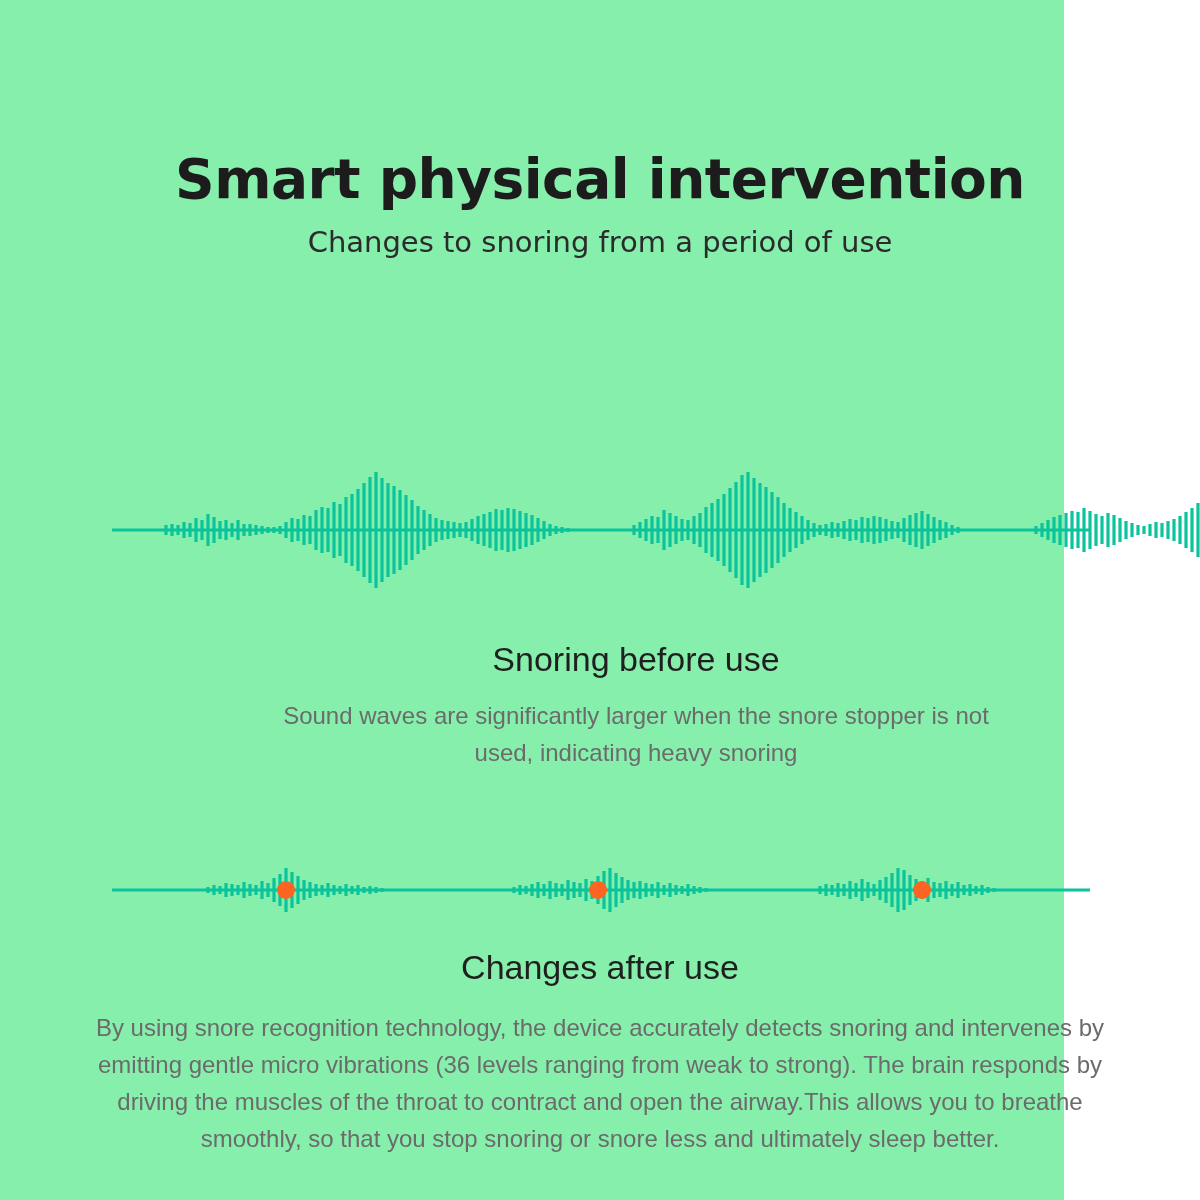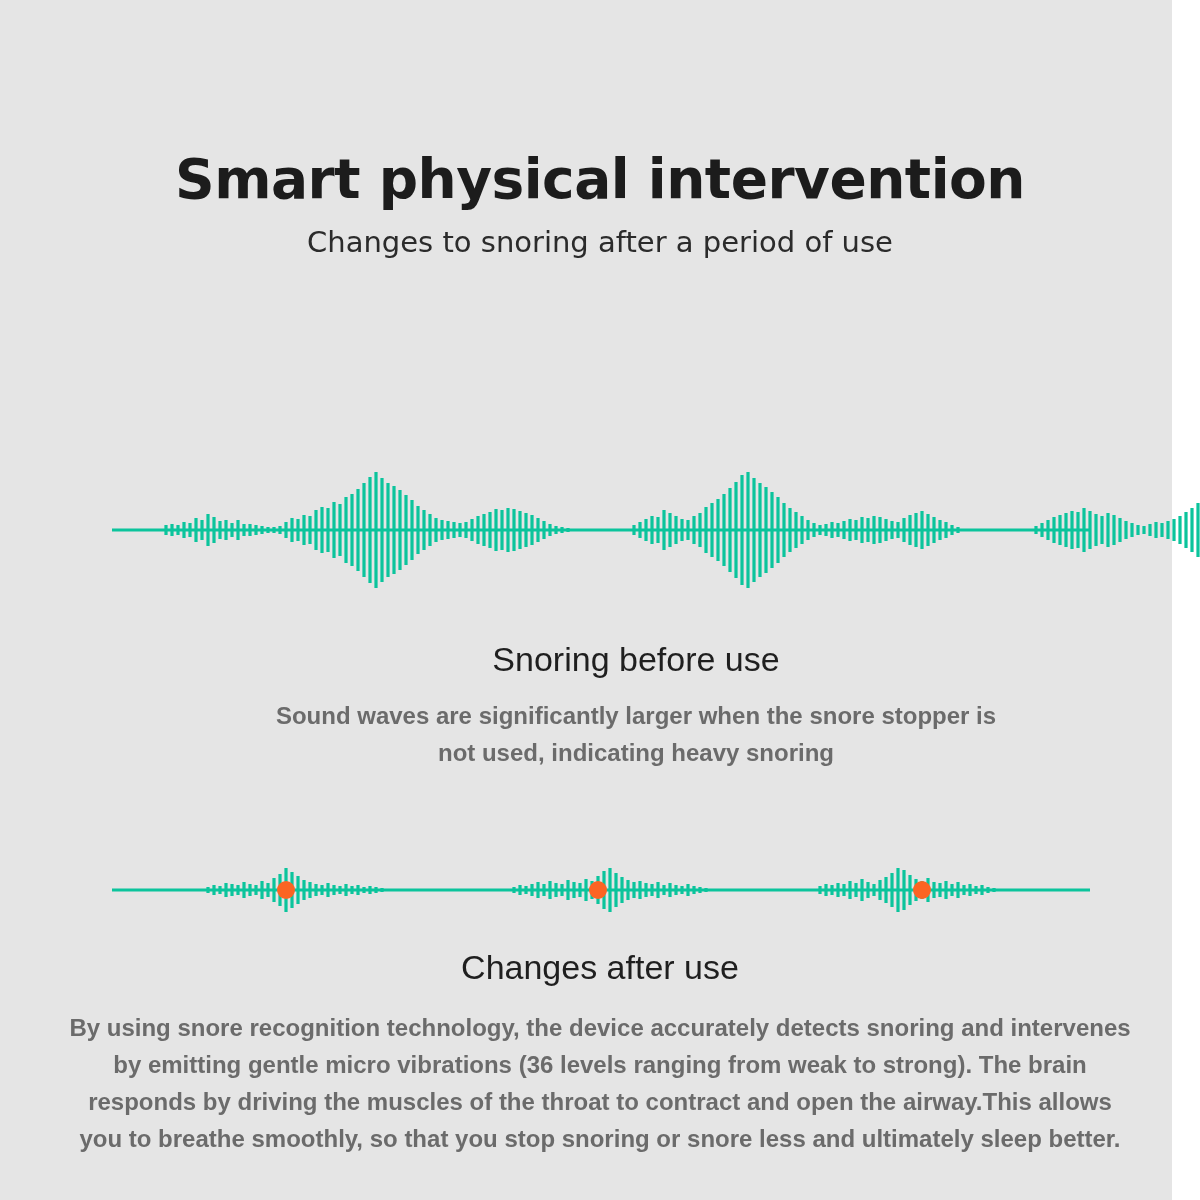--- a/index.html
+++ b/index.html
@@ -12,23 +12,23 @@
     width: 1200px;
     height: 1200px;
     font-family: "Liberation Sans", sans-serif;
     color: #222222;
     overflow: hidden;
     position: relative;
   }
 
   .page {
     position: relative;
-    width: 1172px;
+    width: 1064px;
     height: 1200px;
-    background: #e5e5e5;
+    background: #86efac;
   }
 
   
   .header {
     position: absolute;
     left: 0;
     top: 148px;
     width: 1200px;
     text-align: center;
   }
@@ -78,39 +78,39 @@
     font-size: 34px;
     font-weight: 400;
     color: #1f1f1f;
     line-height: 44px;
     margin: 0;
     white-space: nowrap;
   }
   .section-desc {
     font-family: "Liberation Sans", sans-serif;
     font-size: 24px;
-    font-weight: 700;
+    font-weight: 400;
     color: #6b6b6b;
     line-height: 37px;
     margin: 16px auto 0 auto;
     width: 760px;
   }
   #after-caption .section-desc {
     width: 1070px;
     margin-top: 20px;
   }
 </style>
 </head>
 <body>
 
 <div class="page">
 
   <div class="header">
     <h1 class="main-title">Smart physical intervention</h1>
-    <p class="main-subtitle">Changes to snoring after a period of use</p>
+    <p class="main-subtitle">Changes to snoring from a period of use</p>
   </div>
 
   <div class="wave-block" id="wave-before-block">
     <svg class="wave-svg" id="wave-svg-0" width="1200" height="180" viewBox="0 0 1200 180">
         <rect x="112" y="88.5" width="978" height="3" fill="#0bc49c"></rect>
         <rect x="164.4" y="85" width="3.2" height="10" fill="#0bc49c"></rect>
         <rect x="170.4" y="84" width="3.2" height="12" fill="#0bc49c"></rect>
         <rect x="176.4" y="85" width="3.2" height="10" fill="#0bc49c"></rect>
         <rect x="182.4" y="82" width="3.2" height="16" fill="#0bc49c"></rect>
         <rect x="188.4" y="83" width="3.2" height="14" fill="#0bc49c"></rect>

